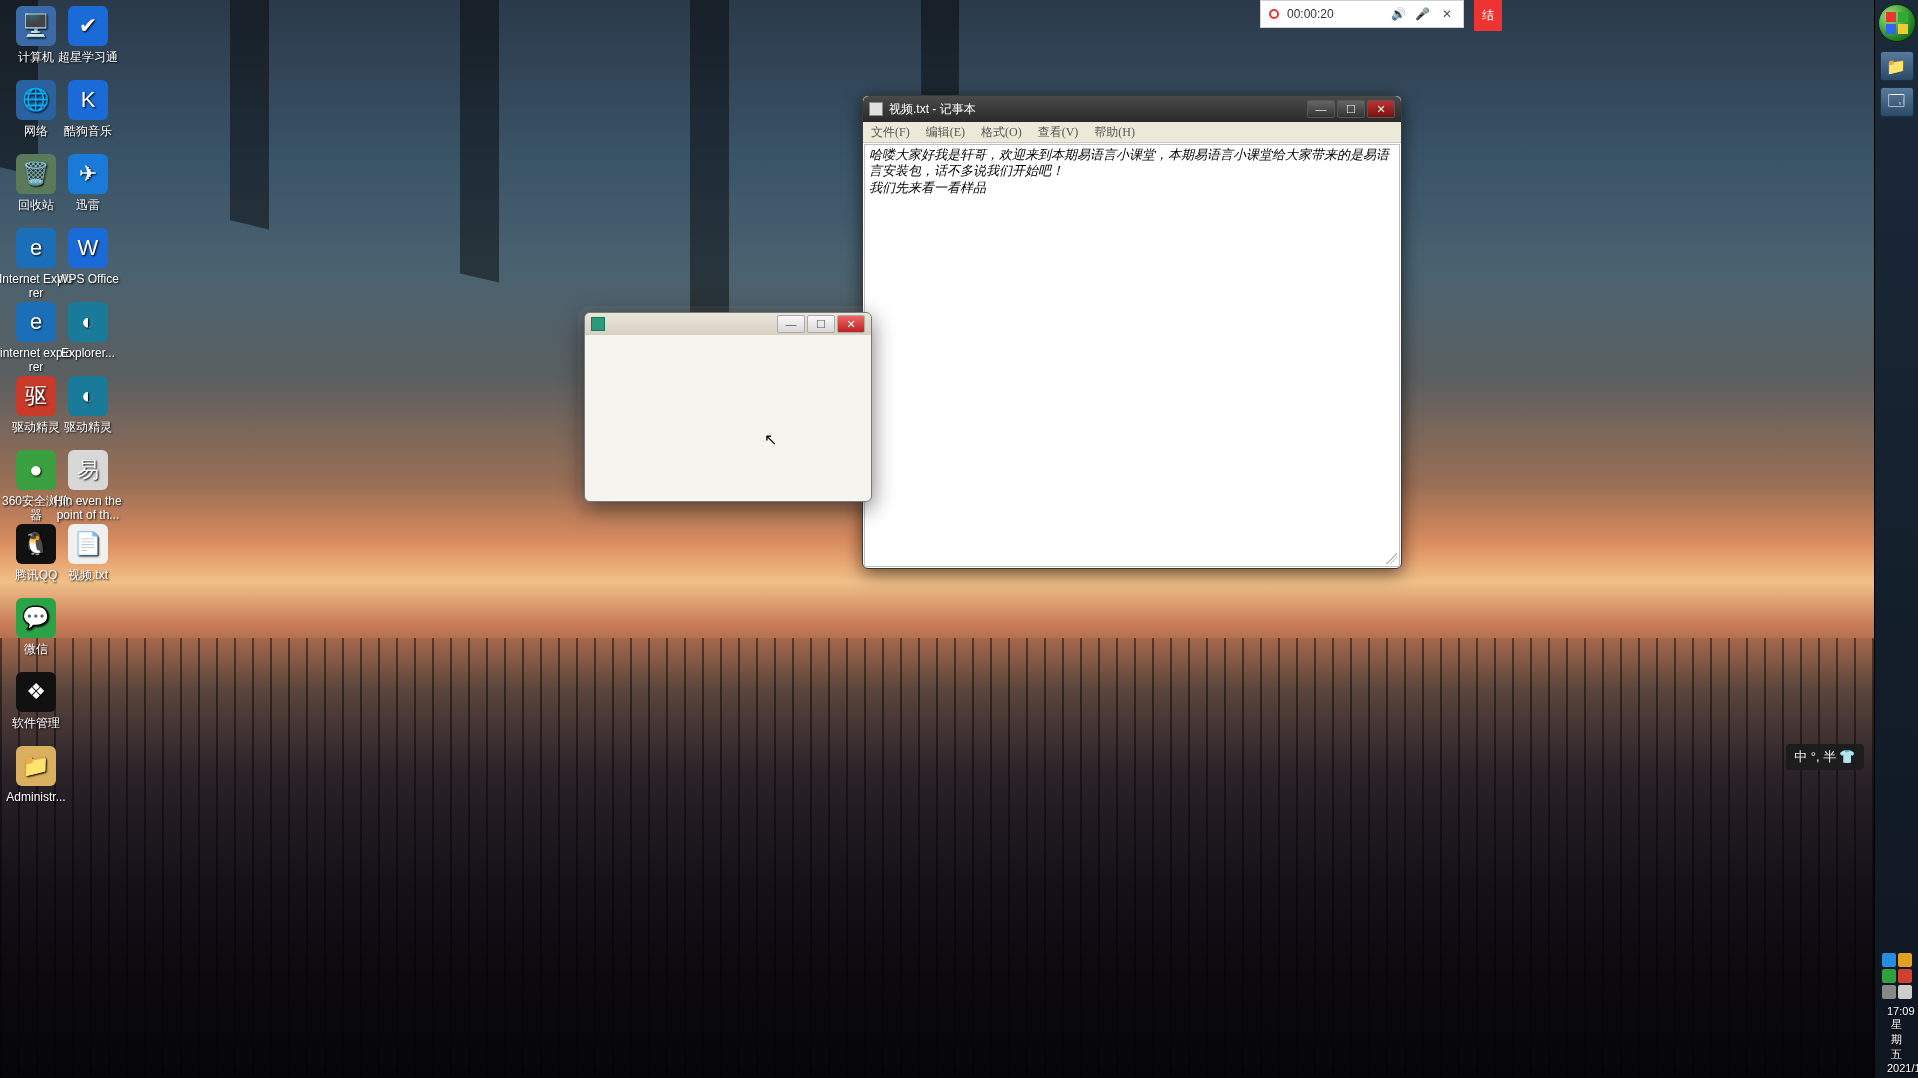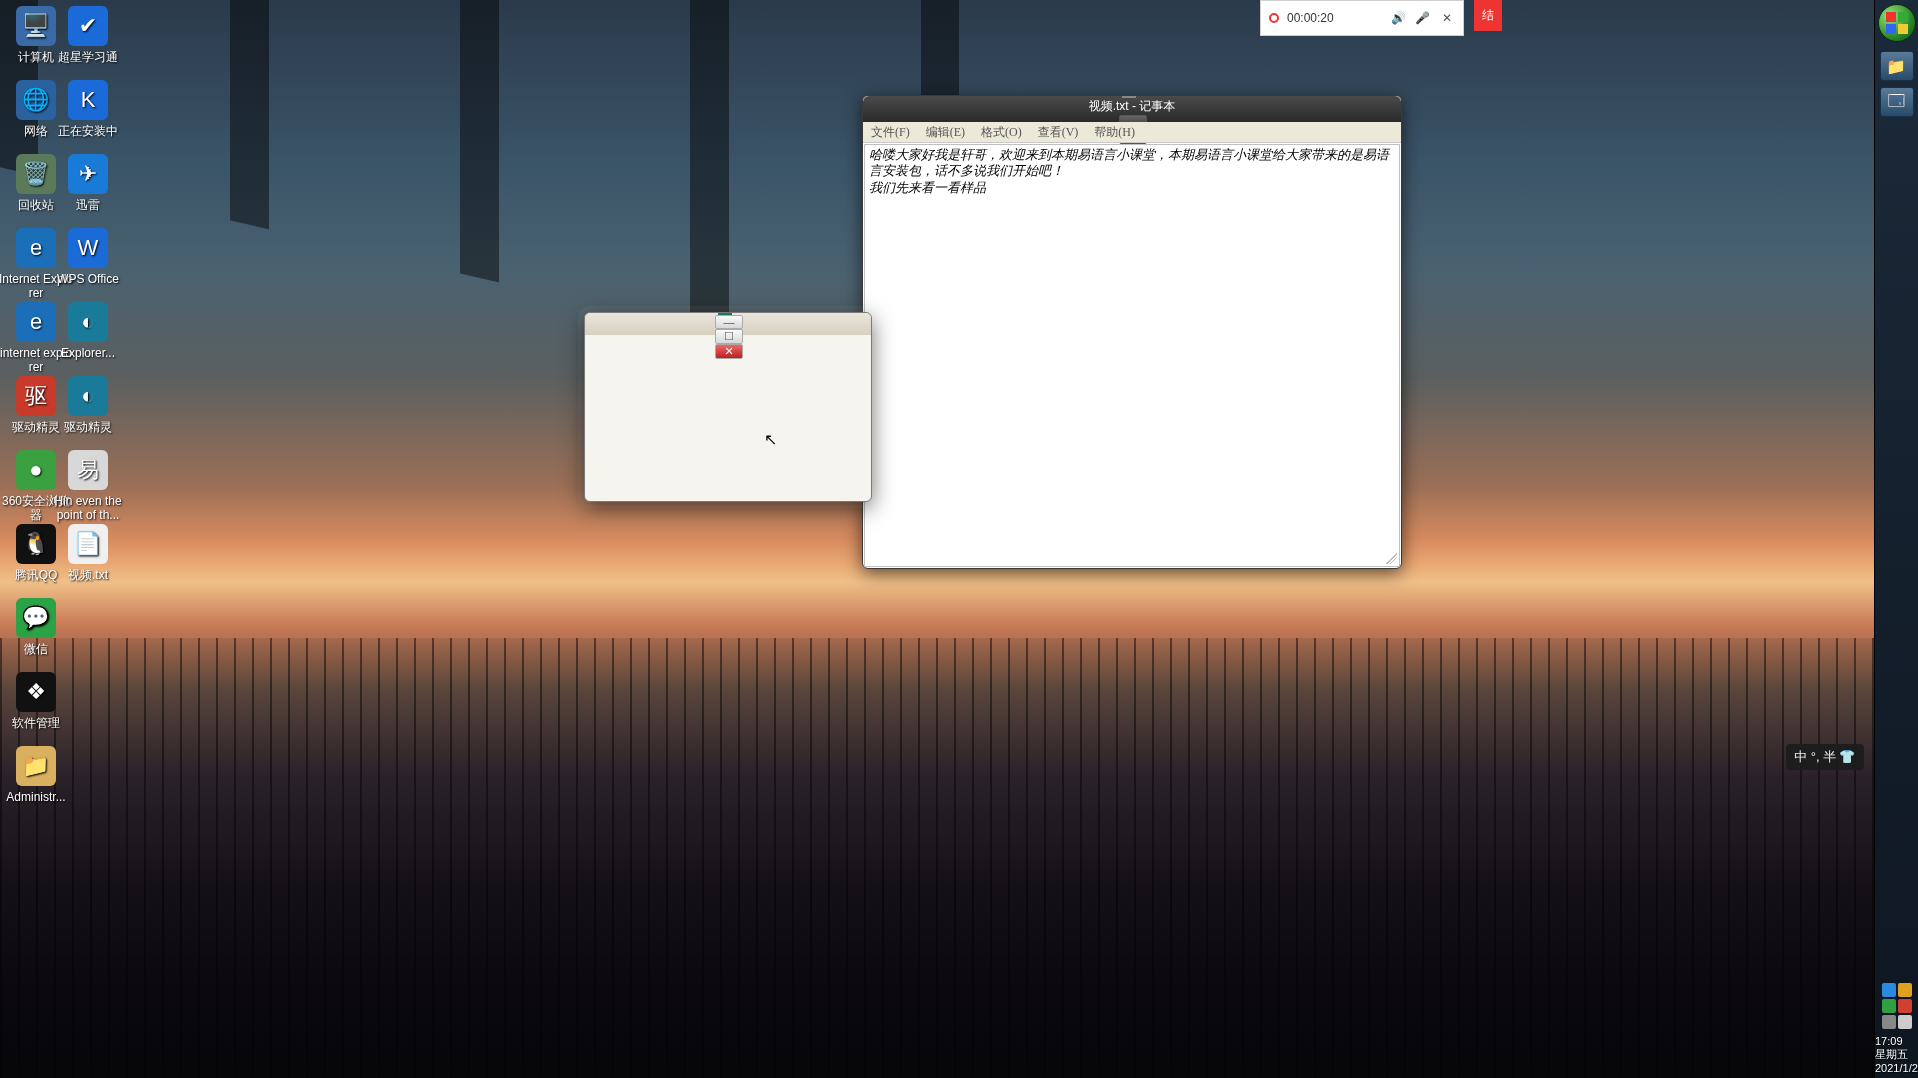--- a/index.html
+++ b/index.html
@@ -51,21 +51,21 @@
     width: 40px; height: 40px; margin: 0 auto 4px;
     border-radius: 6px;
     display:flex;align-items:center;justify-content:center;
     font-size:22px;color:#fff;
   }
   .dicon .lbl { display:block; line-height:1.2; word-break:break-all; }
 
   
   .rec-bar {
     position:absolute; top:0; right:454px;
-    width:204px; height:36px;
+    width:204px; height:28px;
     background:#fff; border:1px solid #d0d0d0;
     display:flex; align-items:center; gap:8px; padding:0 8px;
     font-size:12px; color:#333;
   }
   .rec-dot{width:10px;height:10px;border-radius:50%;border:2px solid #e33;}
   .rec-icn{width:16px;height:16px;display:flex;align-items:center;justify-content:center;color:#555;}
   .rec-icn.muted{color:#e33;}
   .rec-end{position:absolute;top:0;right:416px;height:31px;padding:0 8px;background:#e33;color:#fff;display:flex;align-items:center;font-size:12px;}
 
   
@@ -91,22 +91,22 @@
       linear-gradient(#36e,#36e) 0 12px/10px 10px no-repeat,
       linear-gradient(#ec3,#ec3) 12px 12px/10px 10px no-repeat;
   }
   .tb-tile{
     width:34px;height:30px;margin:3px 0;
     background:linear-gradient(#5a7a9a,#2a4a6a);
     border:1px solid #183048;border-radius:3px;
     display:flex;align-items:center;justify-content:center;color:#fff;font-size:16px;
   }
   .sys-clock{
-    margin-top:auto; width:100%; 
-    color:#fff; font-size:11px; padding:2px 0 4px;
+    margin-top:auto; width:100%; text-align:center;
+    color:#fff; font-size:11px; padding:2px 12px 4px;
     text-shadow:0 1px 1px #000;
   }
   .tray{width:100%;display:flex;flex-wrap:wrap;justify-content:center;gap:2px;padding:4px 2px;}
   .tray .t{width:14px;height:14px;border-radius:2px;}
 
   .ime-bar{
     position:absolute; right:54px; bottom:308px;
     background:rgba(28,28,28,.92); color:#eee;
     border-radius:4px; padding:4px 8px; font-size:13px;
     display:flex;align-items:center;gap:8px;
@@ -118,21 +118,21 @@
     background:#f0f0f0;
     border:1px solid #4a4a4a;
     border-radius:6px;
     box-shadow:0 4px 18px rgba(0,0,0,.6);
     display:flex;flex-direction:column;
   }
   .np { left:862px; top:95px; width:540px; height:474px; background:#fff; border-color:#3a3a3a;}
   .titlebar{
     height:26px; background:linear-gradient(#4a4a4a,#2a2a2a);
     color:#fff; display:flex; align-items:center; padding:0 6px;
-    border-radius:6px 6px 0 0; font-size:12px;flex-direction:column;
+    border-radius:6px 6px 0 0; font-size:12px;
   }
   .titlebar .tico{width:14px;height:14px;background:#e0e0e0;border:1px solid #888;margin-right:6px;}
   .titlebar .sp{flex:1;}
   .winbtn{width:28px;height:18px;display:flex;align-items:center;justify-content:center;
     border:1px solid #555;background:linear-gradient(#666,#333);margin-left:2px;color:#eee;font-size:11px;border-radius:2px;}
   .winbtn.close{background:linear-gradient(#b33,#711);}
   .menubar{
     height:21px;background:#ece9d8;border-bottom:1px solid #c8c8c8;
     display:flex;align-items:center;font-size:12px;color:#555;
   }
@@ -222,21 +222,21 @@
     <div class="dicon" style="left: -2px; top: 746px;">
       <div class="glyph" style="background: rgb(216, 176, 96);">📁</div>
       <span class="lbl">Administr...</span>
     </div>
     <div class="dicon" style="left: 50px; top: 6px;">
       <div class="glyph" style="background: rgb(26, 106, 216);">✔</div>
       <span class="lbl">超星学习通</span>
     </div>
     <div class="dicon" style="left: 50px; top: 80px;">
       <div class="glyph" style="background: rgb(26, 106, 216);">K</div>
-      <span class="lbl">正在安装中</span>
+      <span class="lbl">酷狗音乐</span>
     </div>
     <div class="dicon" style="left: 50px; top: 154px;">
       <div class="glyph" style="background: rgb(26, 122, 216);">✈</div>
       <span class="lbl">迅雷</span>
     </div>
     <div class="dicon" style="left: 50px; top: 228px;">
       <div class="glyph" style="background: rgb(26, 106, 216);">W</div>
       <span class="lbl">WPS Office</span>
     </div>
     <div class="dicon" style="left: 50px; top: 302px;">

